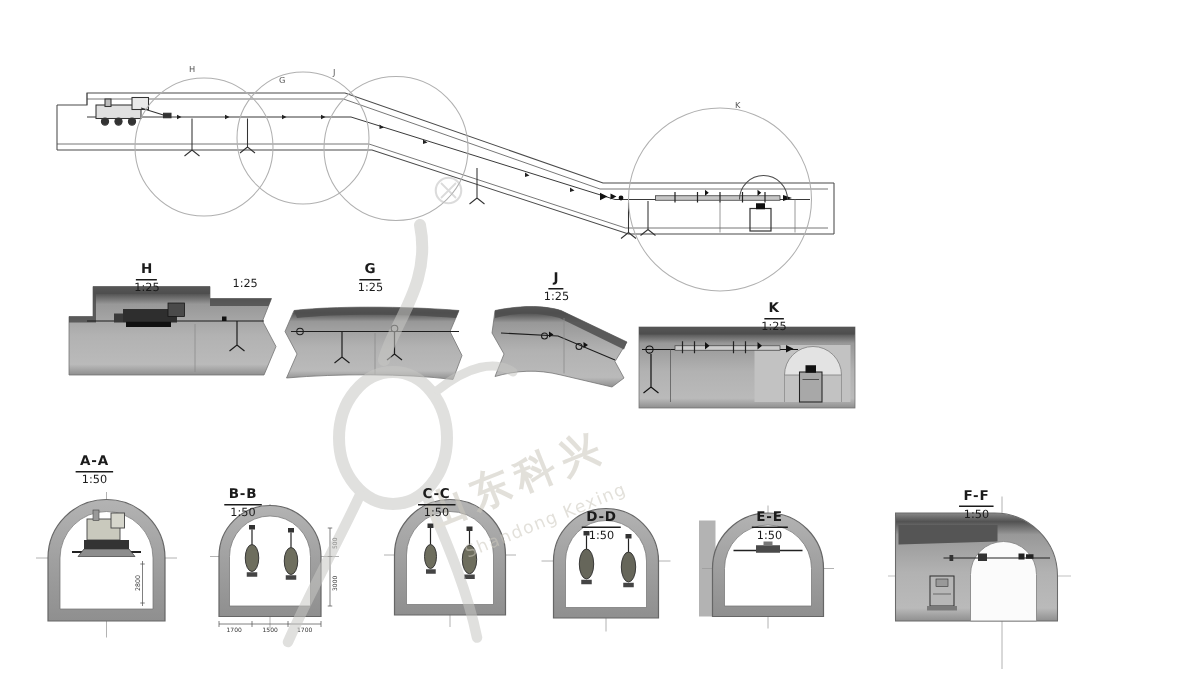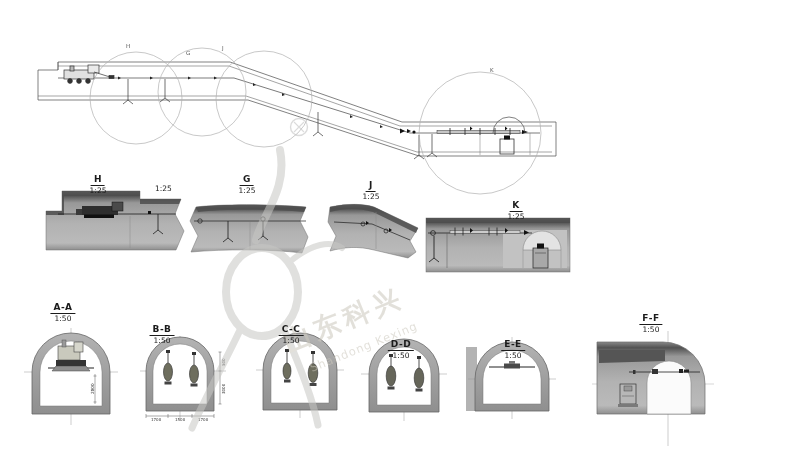--- a/index.html
+++ b/index.html
@@ -330,18 +330,18 @@
   <div class="vl" style="left:401px;top:332px">
     <span class="nm">D-D</span>
     <span class="sc">1:50</span>
   </div>
 
   <div class="vl" style="left:513px;top:332px">
     <span class="nm">E-E</span>
     <span class="sc">1:50</span>
   </div>
 
-  <div class="vl" style="left:651px;top:306px">
+  <div class="vl" style="left:651px;top:318px">
     <span class="nm">F-F</span>
     <span class="sc">1:50</span>
   </div>
 
 </div>
 
 </body></html>

